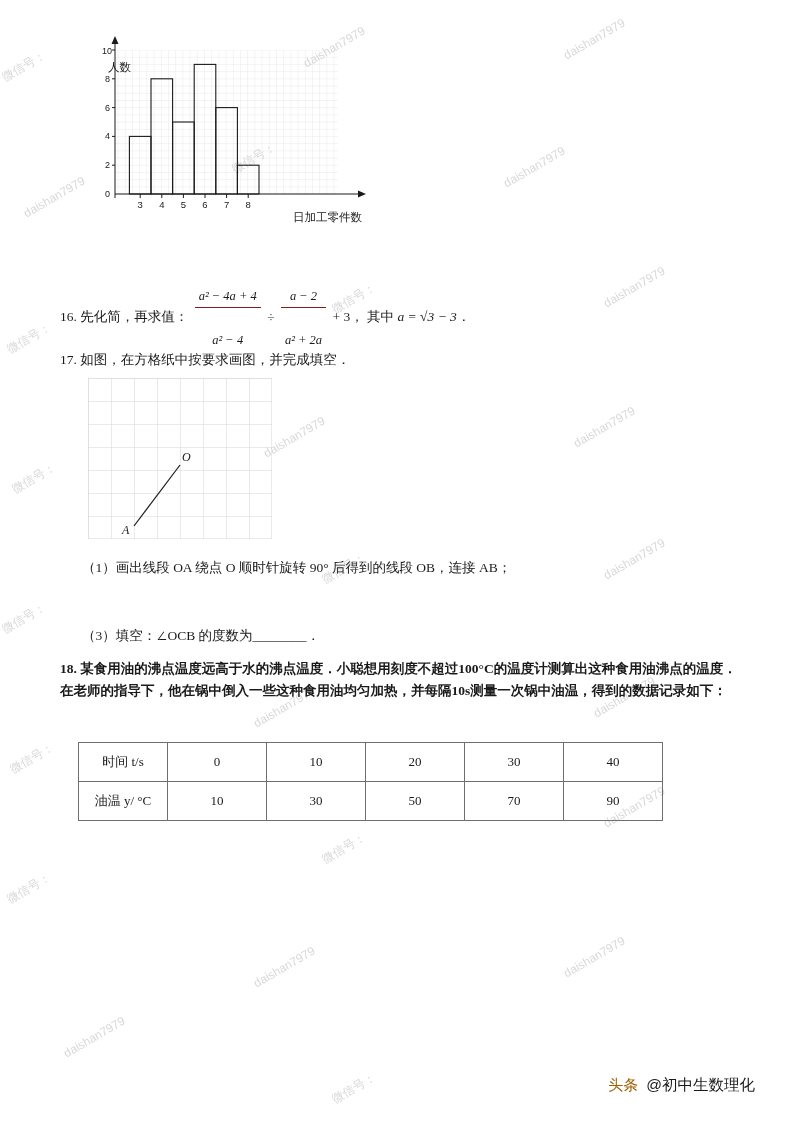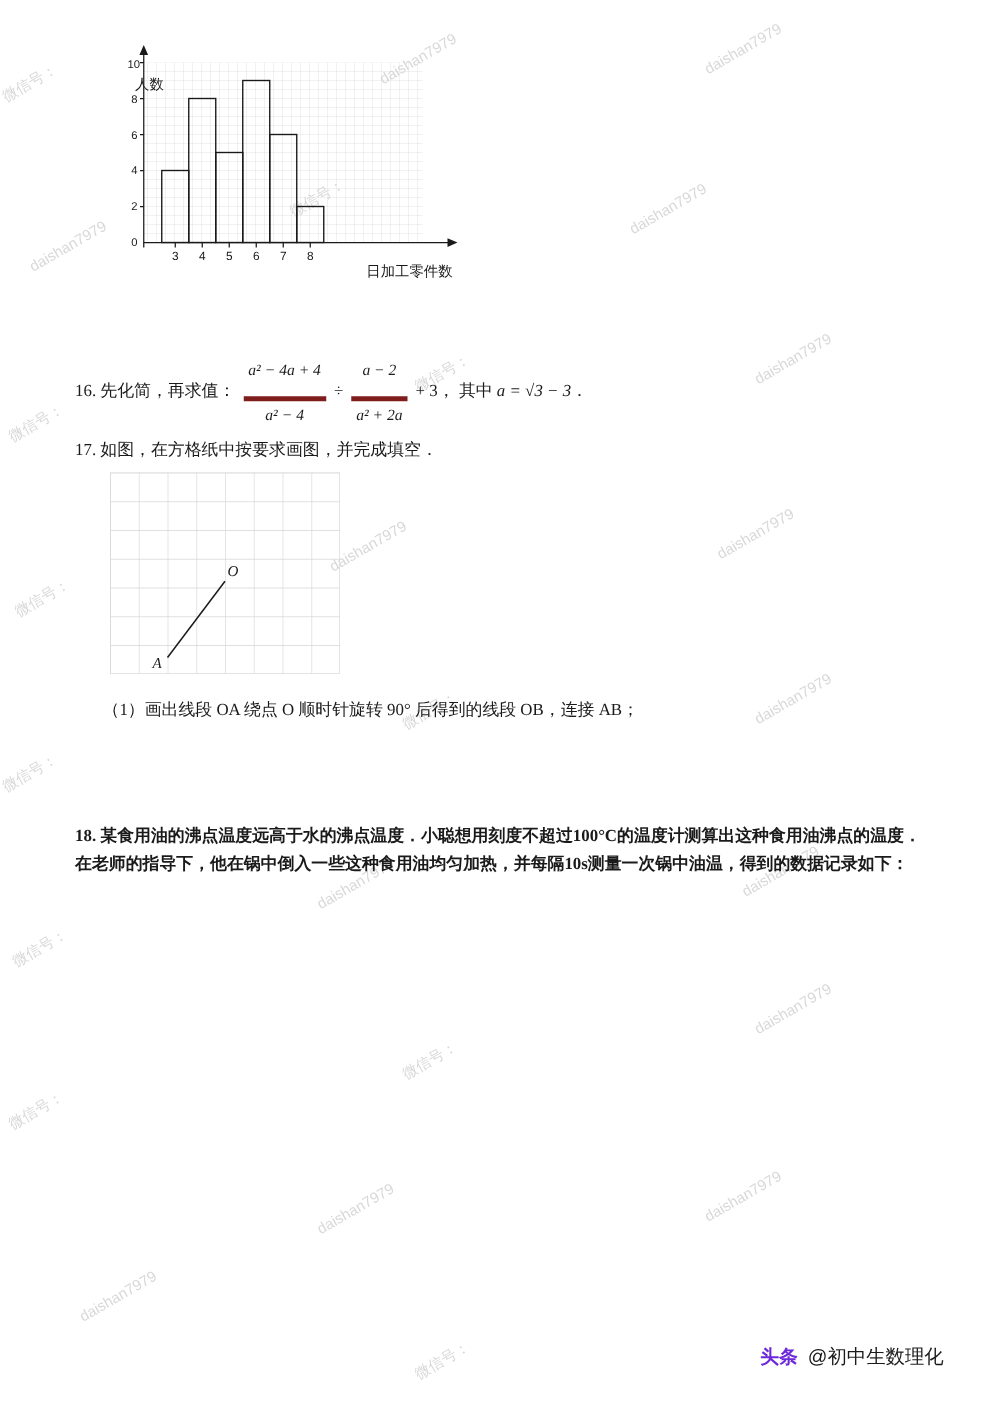--- a/index.html
+++ b/index.html
@@ -48,22 +48,22 @@
   .q16{left:60px;top:286px;width:680px;}
   .q17{left:60px;top:350px;width:680px;}
   .q17a{left:82px;top:558px;width:680px;}
   .q17b{left:82px;top:592px;width:680px;}
   .q17c{left:82px;top:626px;width:680px;}
   .q18{left:60px;top:658px;width:690px;font-weight:bold;}
   .q18 p{margin:0 0 10px 0;line-height:22px;}
 
   .frac{display:inline-block;text-align:center;vertical-align:middle;margin:0 3px;
         font-size:12.5px;}
-  .frac .num{display:block;padding:0 4px 11px 4px;border-bottom:4px solid #7f1d1d;}
-  .frac .den{display:block;padding:1px 4px 0 4px;}
+  .frac .num{display:block;padding:0 4px 1px 4px;border-bottom:1px solid #7f1d1d;}
+  .frac .den{display:block;padding:1px 4px 0 4px;margin-top:21px;}
   .it{font-style:italic;}
 
   
   .grid17{position:absolute;left:88px;top:378px;width:184px;height:161px;}
 
   
   .tbl{
     position:absolute;left:78px;top:742px;border-collapse:collapse;
     font-size:13px;
   }
@@ -76,21 +76,21 @@
   }
   .tbl td.head{width:76px;}
   .tbl td.val{width:86px;}
 
   
   .footer{
     position:absolute;right:38px;bottom:26px;
     display:flex;align-items:center;gap:8px;
   }
   .footer .tt{
-    font-size:15px;font-weight:bold;color:#6d28d9;
+    font-size:15px;font-weight:normal;color:#a16207;
     font-family:"Liberation Sans", sans-serif;
   }
   .footer .nm{
     font-size:15.5px;font-weight:normal;color:#1a1a1a;
     font-family:"Liberation Sans", sans-serif;
   }
 </style>
 </head>
 <body>
 
@@ -217,27 +217,48 @@
       <rect x="0" y="0" width="184" height="161" fill="url(#grid17p)"></rect>
       <rect x="0" y="0" width="184" height="161" fill="none" stroke="#d6d6d6" stroke-width="1"></rect>
 
       <line x1="92" y1="87" x2="46" y2="148" stroke="#1a1a1a" stroke-width="1.2"></line>
       <text x="94" y="83" font-size="12" font-style="italic" font-family="Liberation Serif, serif" fill="#1a1a1a">O</text>
       <text x="34" y="156" font-size="12" font-style="italic" font-family="Liberation Serif, serif" fill="#1a1a1a">A</text>
     </svg>
   </div>
 
   <div class="qline q17a">（1）画出线段 OA 绕点 O 顺时针旋转 90° 后得到的线段 OB，连接 AB；</div>
+  <div class="qline q17c">（3）填空：∠OCB 的度数为________．</div>
 
   <div class="qline q18">
     <p>
       <span>18.</span>
       <span>某食用油的沸点温度远高于水的沸点温度．小聪想用刻度不超过100°C的温度计测算出这种食用油沸点的温度．在老师的指导下，他在锅中倒入一些这种食用油均匀加热，并每隔10s测量一次锅中油温，得到的数据记录如下：</span>
     </p>
   </div>
 
+  <table class="tbl">
+    <tbody>
+      <tr>
+        <td class="head">时间 t/s</td>
+        <td class="val">0</td>
+        <td class="val">10</td>
+        <td class="val">20</td>
+        <td class="val">30</td>
+        <td class="val">40</td>
+      </tr>
+      <tr>
+        <td class="head">油温 y/ °C</td>
+        <td class="val">10</td>
+        <td class="val">30</td>
+        <td class="val">50</td>
+        <td class="val">70</td>
+        <td class="val">90</td>
+      </tr>
+    </tbody>
+  </table>
 
   <div class="footer">
     <span class="tt">头条</span>
     <span class="nm">@初中生数理化</span>
   </div>
 
 </div>
 
 </body></html>

